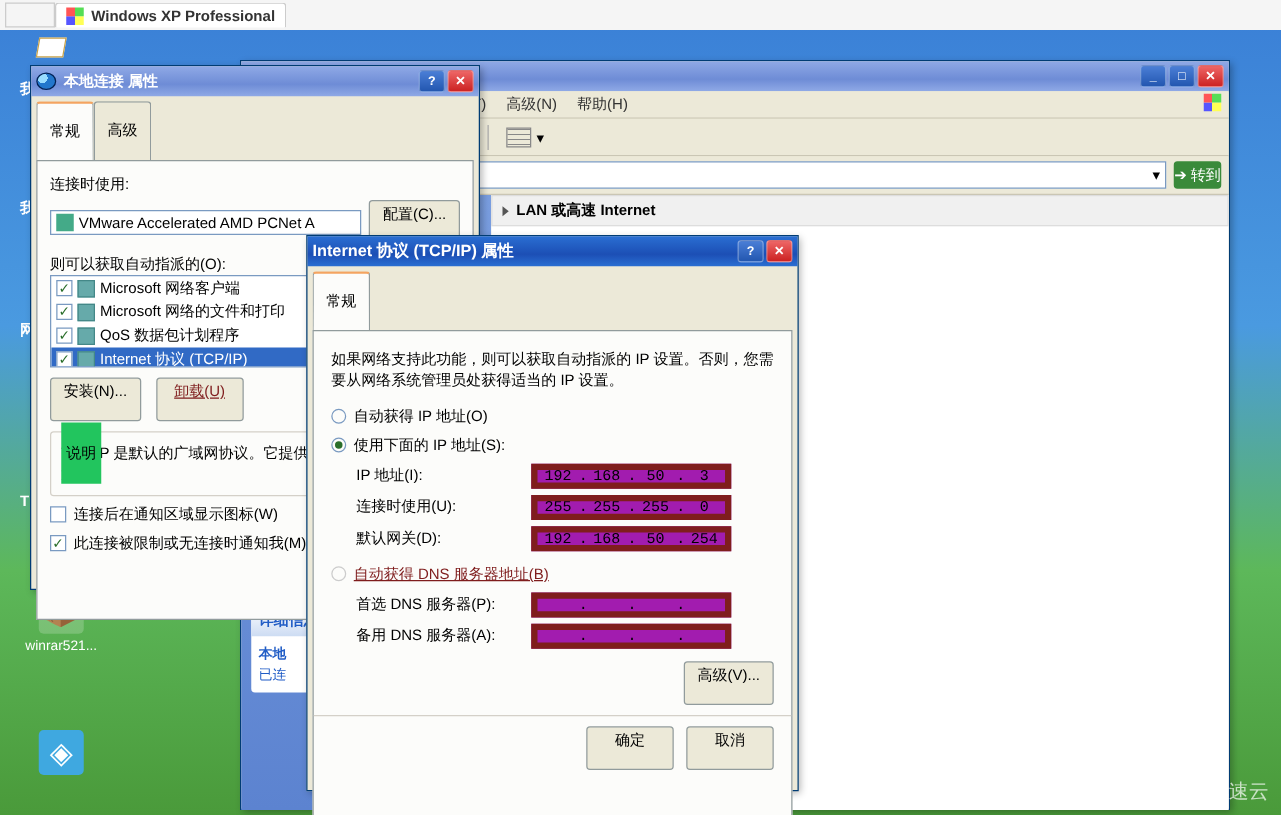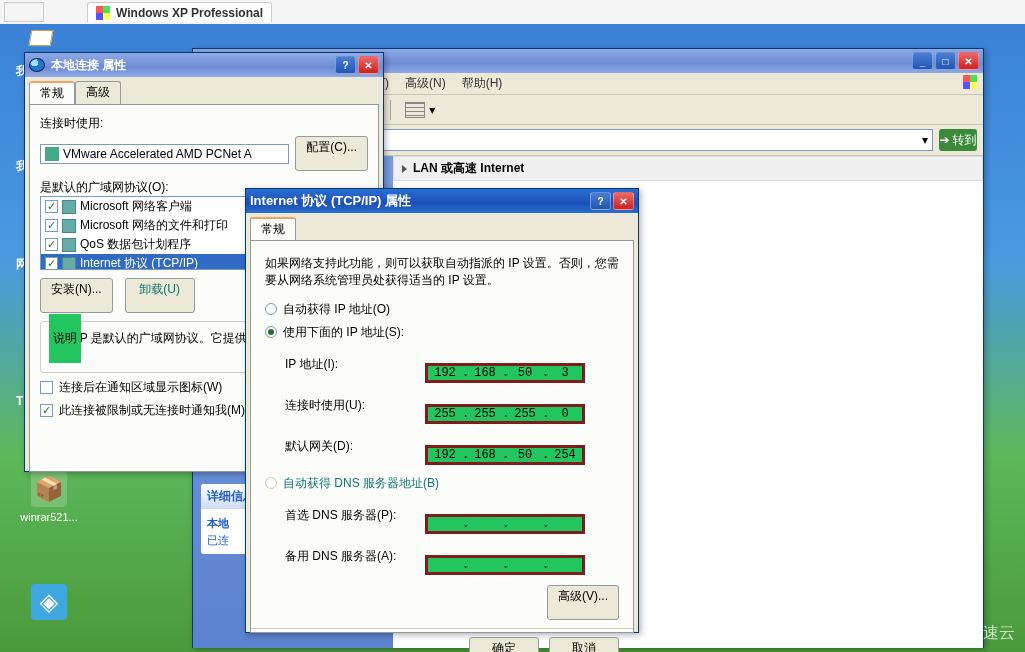--- a/index.html
+++ b/index.html
@@ -16,21 +16,20 @@
 
 
 .tab-strip {
   position: absolute;
   top: 0; left: 0; right: 0;
   height: 24px;
   background: #f5f5f5;
   display: flex;
   align-items: center;
   padding: 0 4px;
-  gap: 43px;
 }
 .tab-strip .tab {
   background: #fff;
   border: 1px solid #ccc;
   border-bottom: none;
   border-radius: 3px 3px 0 0;
   padding: 2px 8px;
   display: flex;
   align-items: center;
   gap: 6px;
@@ -253,21 +252,21 @@
   margin-right: 6px;
 }
 .tabs-row {
   display: flex;
   padding: 4px 4px 0;
 }
 .tabs-row .tab-btn {
   background: #ece9d8;
   border: 1px solid #919b9c;
   border-bottom: none;
-  padding: 2px 10px;
+  padding: 14px 10px;
   border-radius: 3px 3px 0 0;
   position: relative;
 }
 .tabs-row .tab-btn.active {
   border-top: 2px solid #f4A460;
   background: #fcfcfa;
 }
 .props .body, .tcpip .body {
   margin: 0 4px 4px;
   border: 1px solid #919b9c;
@@ -370,36 +369,35 @@
 }
 .ip-grid .row {
   display: flex;
   align-items: center;
   margin: 5px 0;
 }
 .ip-grid .lbl { width: 140px; }
 .ip-field {
   width: 160px;
   height: 20px;
-  border: 3px solid #7f1d1d;
-  background: #22c55e;
+  border: 5px solid #7f1d1d;
+  background: #a21caf;
   display: flex;
   align-items: center;
   font-family: "Courier New", monospace;
-  margin-top: 16px;
 }
 .ip-field span { flex: 1; text-align: center; }
 .ip-field .dot { flex: 0 0 auto; width: 6px; text-align: center; }
 .tcpip .btn-footer {
   display: flex;
   justify-content: flex-end;
   gap: 10px;
   margin-top: 6px;
 }
-.disabled { color: #0f766e; }
+.disabled { color: #7f1d1d; text-decoration: underline; }
 
 
 .watermark {
   position: absolute;
   right: 10px; bottom: 8px;
   color: rgba(255,255,255,0.7);
   font-size: 16px;
   display: flex;
   align-items: center;
   gap: 6px;
@@ -525,21 +523,21 @@
   </div>
   <div class="body">
     <div>连接时使用:</div>
     <div class="field-row">
       <div class="edit-box">
         <span style="width:14px;height:14px;background:#4a8;display:inline-block;margin-right:4px;"></span>
         <span>VMware Accelerated AMD PCNet A</span>
       </div>
       <div class="btn">配置(C)...</div>
     </div>
-    <div style="margin-top:8px">是默认的广域网协议(O):</div>
+    <div style="margin-top:8px">则可以获取自动指派的(O):</div>
     <div class="listbox">
       <div class="li">
           <span class="chk">✓</span>
           <span class="li-icon"></span>
           <span>Microsoft 网络客户端</span>
         </div>
       <div class="li">
           <span class="chk">✓</span>
           <span class="li-icon"></span>
           <span>Microsoft 网络的文件和打印</span>

